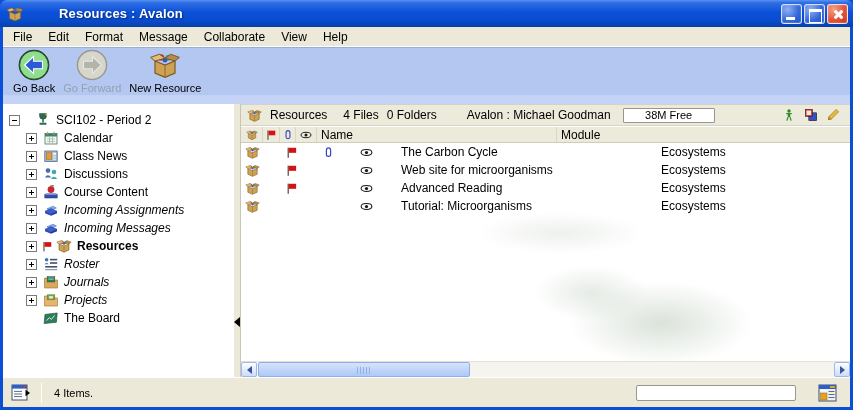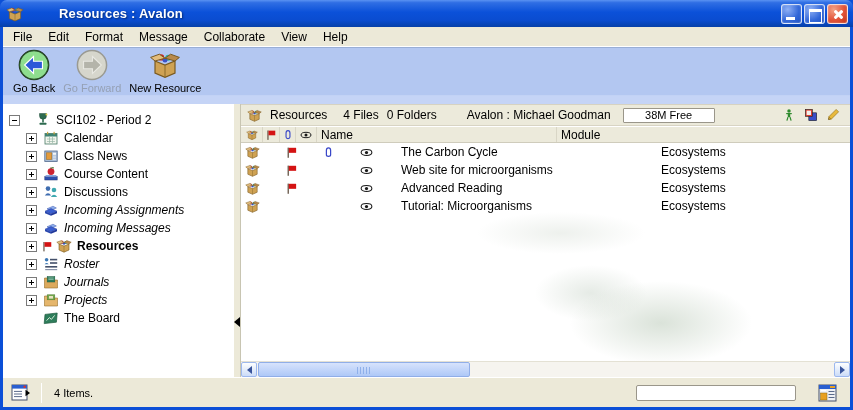--- a/index.html
+++ b/index.html
@@ -304,31 +304,31 @@
             <span class="exp plus"></span>
           <svg class="tico">
               <use href="#s-news"></use>
             </svg>
           <span>Class News</span>
         </div>
         <div class="trow">
           <span class="indent1"></span>
             <span class="exp plus"></span>
           <svg class="tico">
+              <use href="#s-discuss"></use>
+            </svg>
+          <span>Discussions</span>
+        </div>
+        <div class="trow">
+          <span class="indent1"></span>
+            <span class="exp plus"></span>
+          <svg class="tico">
               <use href="#s-course"></use>
             </svg>
           <span>Course Content</span>
-        </div>
-        <div class="trow">
-          <span class="indent1"></span>
-            <span class="exp plus"></span>
-          <svg class="tico">
-              <use href="#s-discuss"></use>
-            </svg>
-          <span>Discussions</span>
         </div>
         <div class="trow t-italic">
           <span class="indent1"></span>
             <span class="exp plus"></span>
           <svg class="tico">
               <use href="#s-inbook"></use>
             </svg>
           <span>Incoming Assignments</span>
         </div>
         <div class="trow t-italic">

